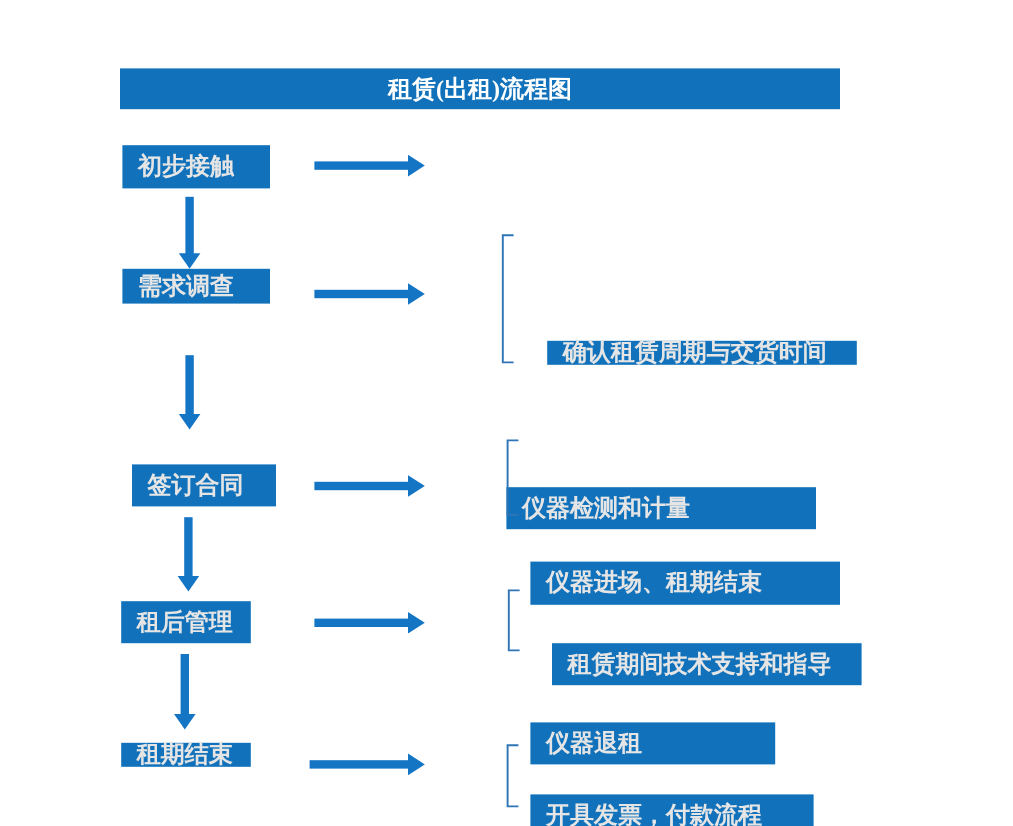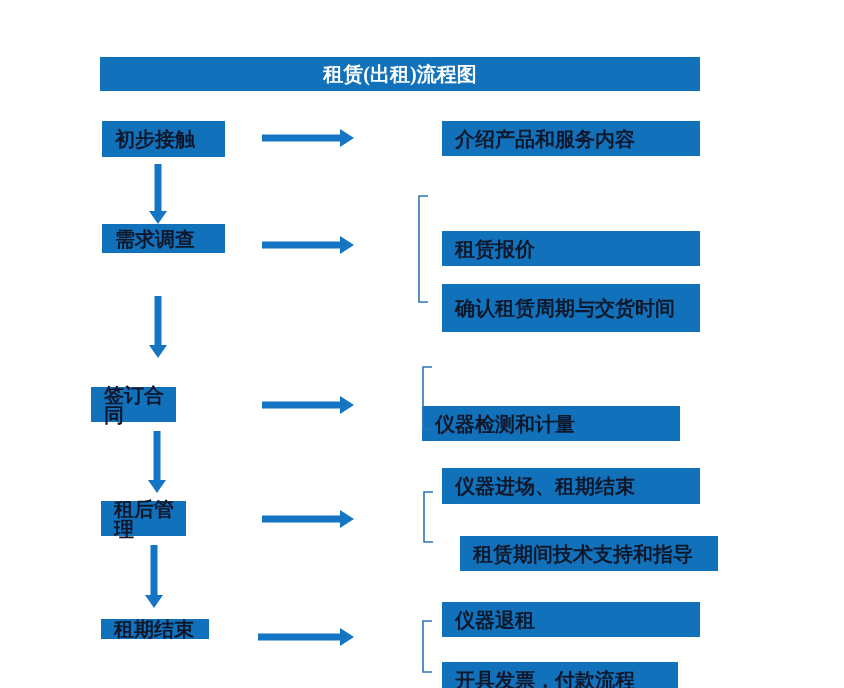--- a/index.html
+++ b/index.html
@@ -7,21 +7,21 @@
     position:relative;
     width:844px;height:688px;
     background:#ffffff;
     font-family:"Liberation Serif","DejaVu Serif",serif;
     overflow:hidden;
     margin-top:44px;
   }
   .box{
     position:absolute;
     background:#1172BB;
-    color:#0f172a;
+    color:#e5e5e5;
     font-weight:bold;
     font-size:20px;
     display:flex;
     align-items:center;
     box-sizing:border-box;
     line-height:1;
   }
   .box.left-step{padding-left:13px;}
   .box.detail{padding-left:13px;}
   .title-bar{
@@ -47,53 +47,47 @@
   <div class="title-bar">
     <span>租赁(出租)流程图</span>
   </div>
 
   <div class="box left-step" style="left:102px;top:77px;width:123px;height:36px">
     <span>初步接触</span>
   </div>
   <div class="box left-step" style="left:102px;top:180px;width:123px;height:29px">
     <span>需求调查</span>
   </div>
-  <div class="box left-step" style="left:91px;top:343px;width:85px;height:35px">
+  <div class="box left-step" style="left:110px;top:343px;width:120px;height:35px">
     <span>签订合同</span>
   </div>
-  <div class="box left-step" style="left:101px;top:457px;width:85px;height:35px">
+  <div class="box left-step" style="left:101px;top:457px;width:108px;height:35px">
     <span>租后管理</span>
   </div>
   <div class="box left-step" style="left:101px;top:575px;width:108px;height:20px">
     <span>租期结束</span>
   </div>
 
-  <div class="box detail" style="left:442px;top:77px;width:258px;height:35px">
-    <span>介绍产品和服务内容</span>
-  </div>
 
-  <div class="box detail" style="left:442px;top:187px;width:258px;height:35px">
-    <span>租赁报价</span>
-  </div>
-  <div class="box detail" style="left:442px;top:240px;width:258px;height:48px">
+  <div class="box detail" style="left:456px;top:240px;width:258px;height:20px">
     <span>确认租赁周期与交货时间</span>
   </div>
 
   <div class="box detail" style="left:422px;top:362px;width:258px;height:35px">
     <span>仪器检测和计量</span>
   </div>
 
   <div class="box detail" style="left:442px;top:424px;width:258px;height:36px">
     <span>仪器进场、租期结束</span>
   </div>
   <div class="box detail" style="left:460px;top:492px;width:258px;height:35px">
     <span>租赁期间技术支持和指导</span>
   </div>
 
-  <div class="box detail" style="left:442px;top:558px;width:258px;height:35px">
+  <div class="box detail" style="left:442px;top:558px;width:204px;height:35px">
     <span>仪器退租</span>
   </div>
   <div class="box detail" style="left:442px;top:618px;width:236px;height:35px">
     <span>开具发票，付款流程</span>
   </div>
 
   <svg class="overlay" width="844" height="688" viewBox="0 0 844 688">
 
     <g>
       <rect class="arrow" x="262" y="90.5" width="79" height="7"></rect>

